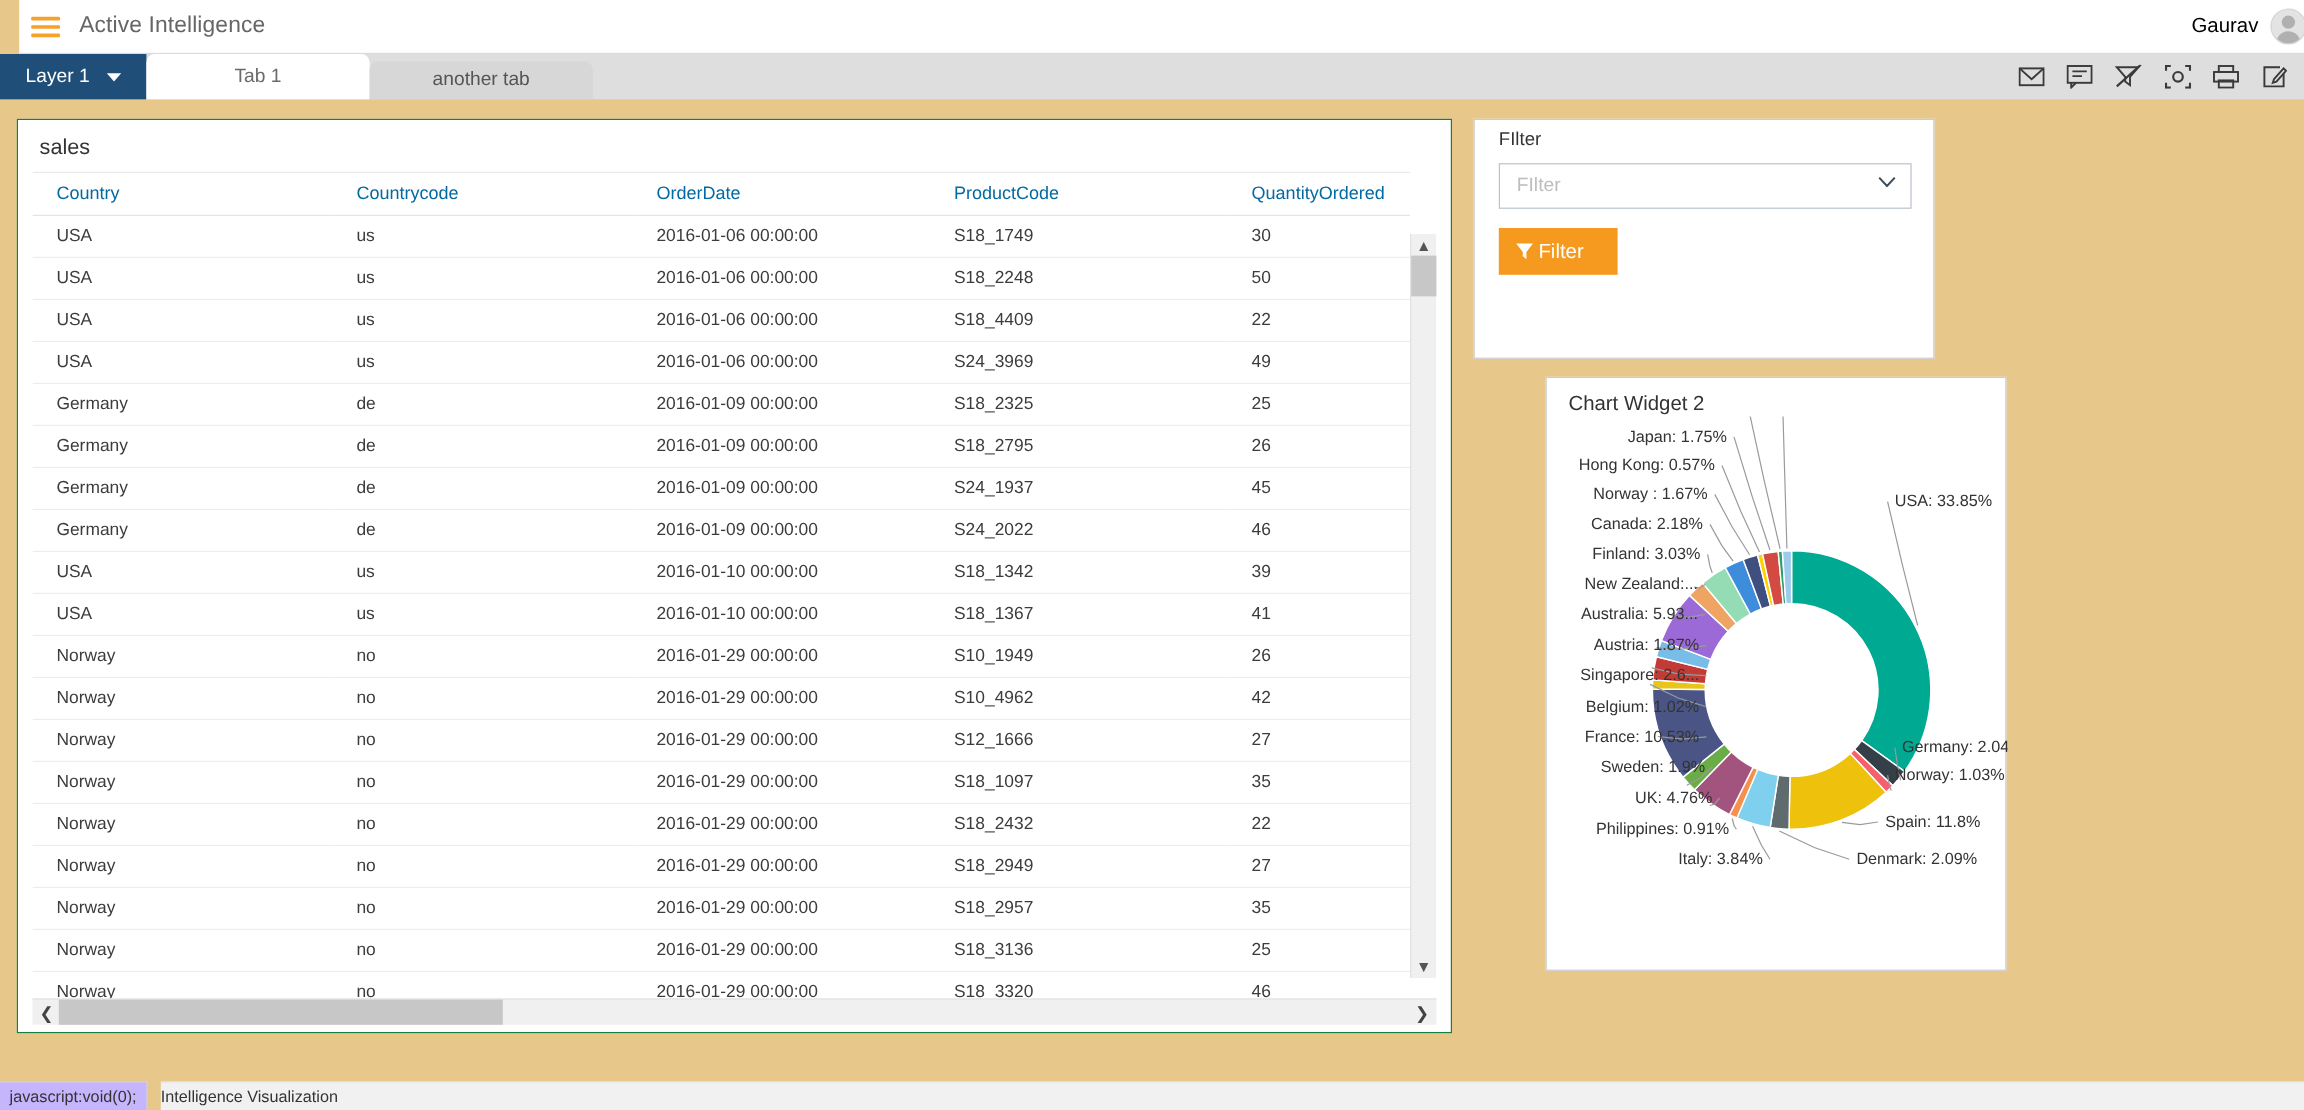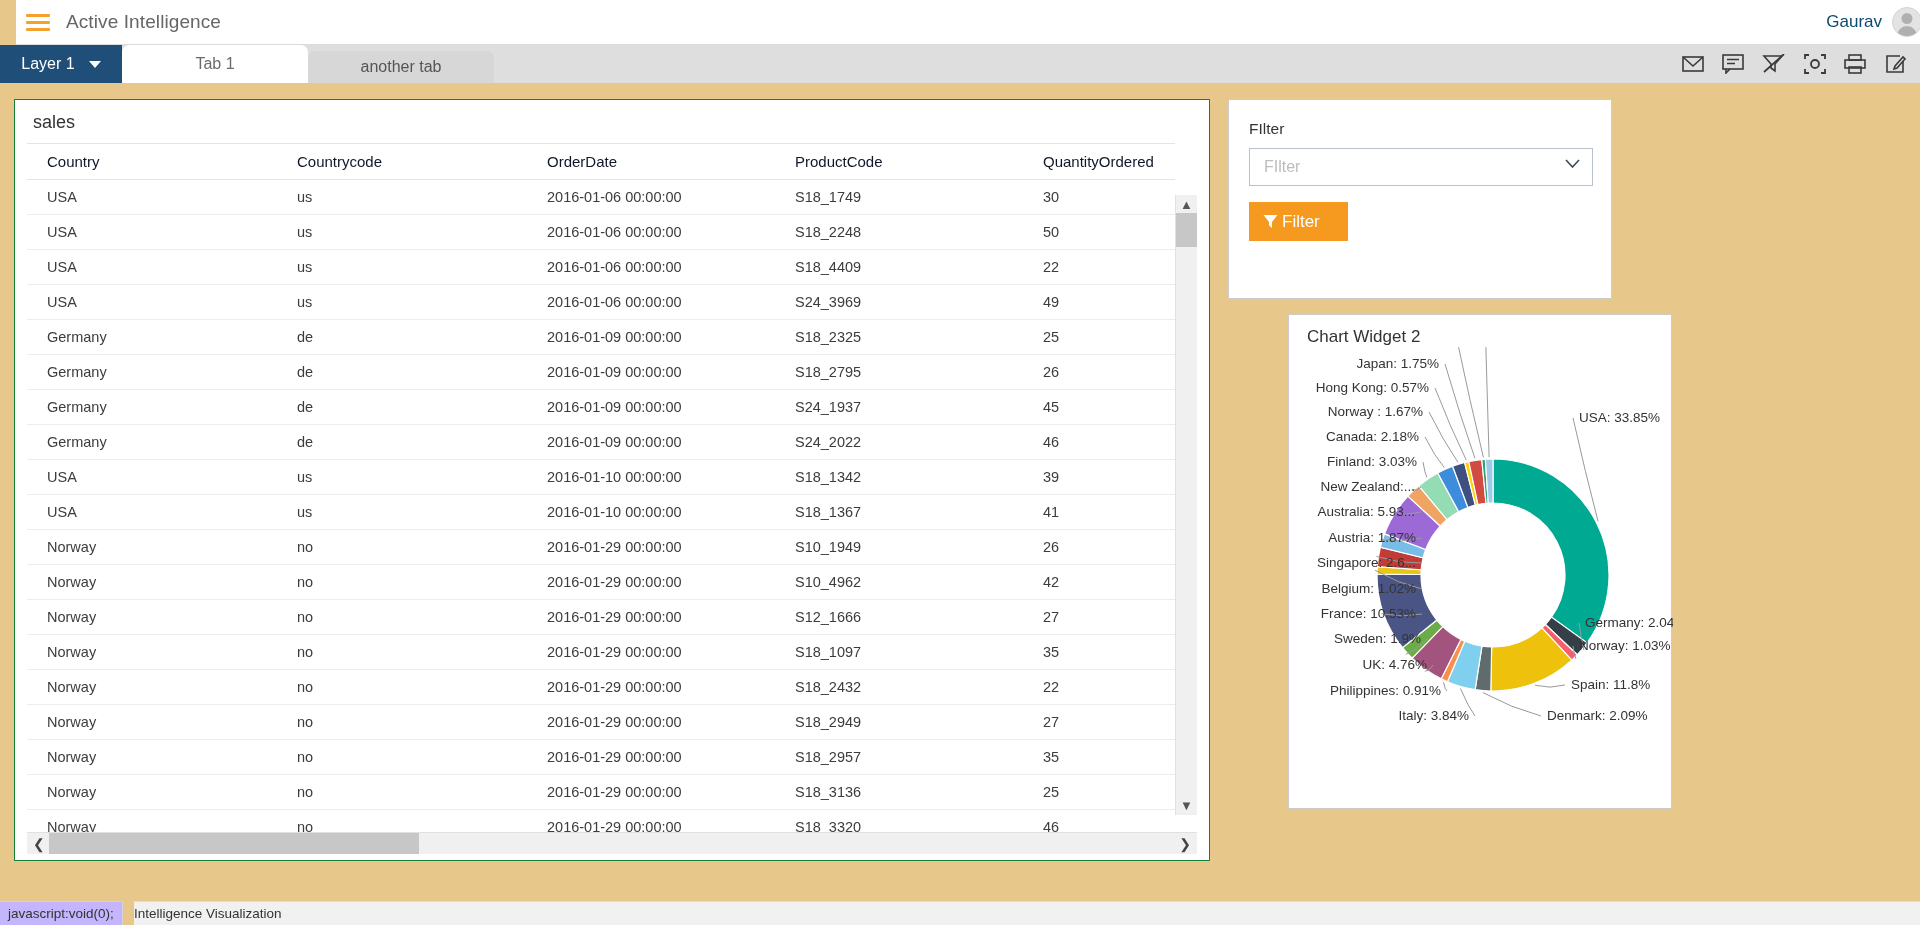--- a/index.html
+++ b/index.html
@@ -30,21 +30,21 @@
   #app-title {
     margin-left: 12px;
     font-size: 19px;
     color: #666;
     letter-spacing: 0.1px;
   }
   #header-right {
     margin-left: auto; margin-right: 14px;
     display: flex; align-items: center; gap: 10px;
   }
-  #user-name { font-size: 17px; color: #0c4a6e; }
+  #user-name { font-size: 17px; color: #000000; }
   #avatar {
     width: 30px; height: 30px; border-radius: 50%;
     background: #e3e3e3; border: 1px solid #d4d4d4;
     position: relative; overflow: hidden;
   }
   #avatar::before {
     content: ""; position: absolute; left: 50%; top: 5px;
     transform: translateX(-50%); width: 11px; height: 11px;
     border-radius: 50%; background: #b0b0b0;
   }
@@ -123,21 +123,21 @@
   table#sales-table {
     width: 1148px;
     border-collapse: collapse;
     font-size: 14.5px;
     color: #3c3c3c;
     table-layout: fixed;
   }
   table#sales-table th {
     text-align: left;
     font-weight: normal;
-    color: #0f172a;
+    color: #0369a1;
     padding: 9px 0 9px 20px;
     border-bottom: 1px solid #e4e4e4;
     border-top: 1px solid #e4e4e4;
     font-size: 15px;
   }
   table#sales-table td {
     padding: 9px 0 9px 20px;
     border-bottom: 1px solid #ededed;
     white-space: nowrap;
   }
@@ -177,21 +177,21 @@
   #h-thumb {
     position: absolute; left: 22px; top: 0;
     width: 370px; height: 21px; background: #c7c7c7; cursor: pointer;
   }
 
   
   #filter-widget {
     position: absolute; left: 1228px; top: 16px;
     width: 384px; height: 200px;
     background: #ffffff; border: 1px solid #cccccc;
-    padding: 20px 20px;
+    padding: 8px 20px;
   }
   #filter-label { font-size: 15.5px; color: #333; margin-bottom: 10px; }
   #filter-select-wrap {
     position: relative;
     width: 344px; height: 38px;
     border: 1px solid #b9c2cc; background: #fff;
     display: flex; align-items: center;
   }
   #filter-select-value {
     padding-left: 14px; font-size: 16px; color: #bdbdbd;

